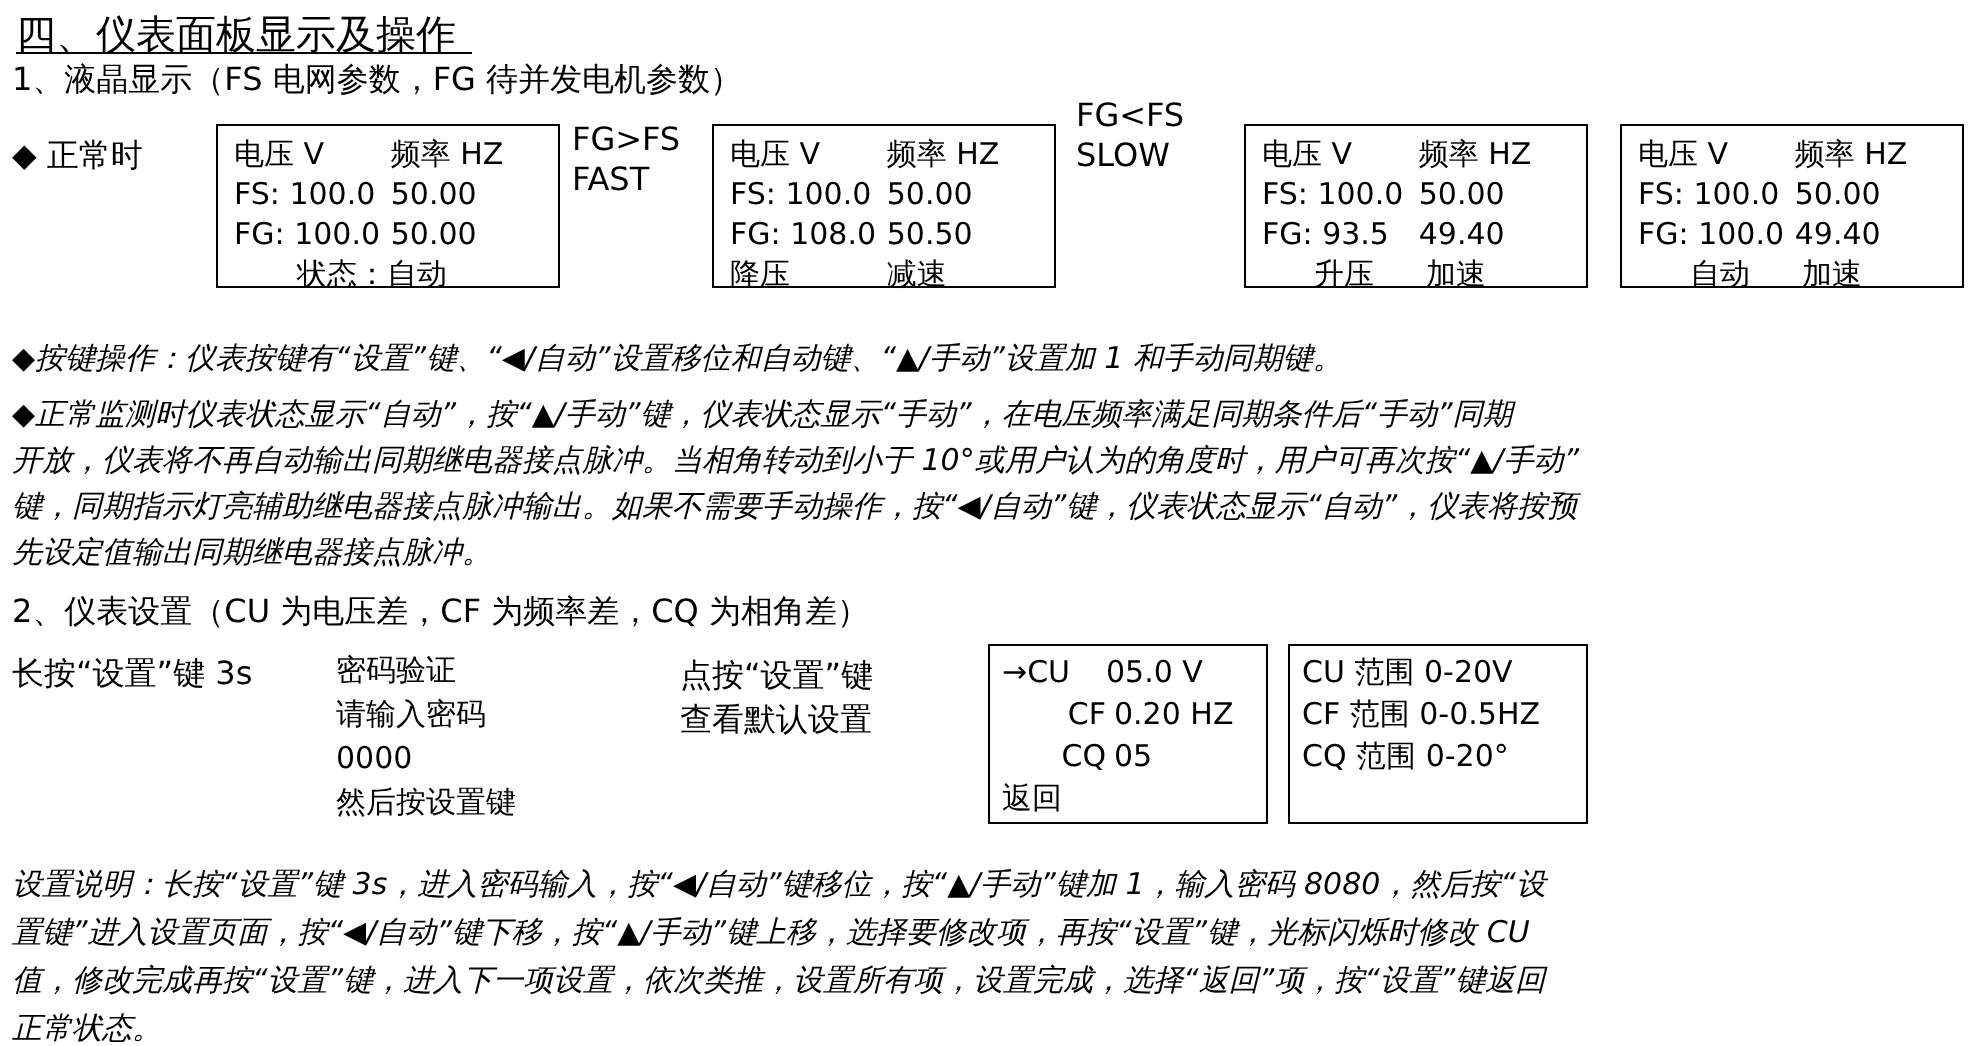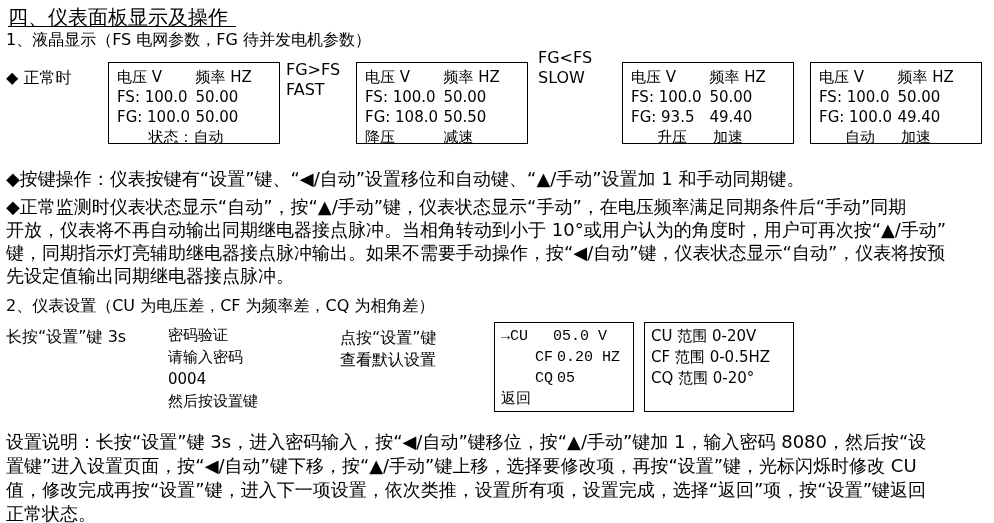--- a/index.html
+++ b/index.html
@@ -32,33 +32,33 @@
   }
   .disp .row{display:flex;white-space:nowrap;line-height:20px;}
   .disp .c1{width:92px;}
   .disp .c2{width:70px;}
   .disp .center{justify-content:center;gap:26px;}
   .disp .single{justify-content:center;}
 
   .cond{position:absolute;font-size:16px;white-space:nowrap;line-height:20px;}
 
   
-  .para{position:absolute;font-size:18px;line-height:22px;white-space:nowrap;}
+  .para{position:absolute;font-size:15px;line-height:22px;white-space:nowrap;font-style:italic;}
 
   
   #sec2{left:6px;top:296px;font-size:16px;text-align:center;}
   #longpress{left:6px;top:327px;font-size:16px;}
   #tap{left:340px;top:327px;font-size:16px;line-height:22px;}
 
   .sbox{
     position:absolute;border:1px solid #000;box-sizing:border-box;
     font-size:15px;
   }
   #pwbox{left:168px;top:322px;width:160px;height:88px;border:none;text-align:left;line-height:22px;padding-top:2px;}
-  #cubox{left:494px;top:322px;width:140px;height:90px;padding:3px 6px 0 6px;font-family:Liberation Mono, monospace;}
+  #cubox{left:494px;top:322px;width:140px;height:90px;padding:3px 6px 0 6px;}
   #cubox .r{display:flex;line-height:21px;}
   #cubox .k{width:52px;}
   #cubox .v{width:auto;}
   #rangebox{left:644px;top:322px;width:150px;height:90px;padding:3px 6px 0 6px;line-height:21px;}
 
   #note{left:6px;top:430px;}
   #note .nl{line-height:24px;}
 </style>
 </head>
 <body>
@@ -160,21 +160,21 @@
   <div class="para" style="left:6px;top:219px;">开放，仪表将不再自动输出同期继电器接点脉冲。当相角转动到小于 10°或用户认为的角度时，用户可再次按“▲/手动”</div>
   <div class="para" style="left:6px;top:242px;">键，同期指示灯亮辅助继电器接点脉冲输出。如果不需要手动操作，按“◀/自动”键，仪表状态显示“自动”，仪表将按预</div>
   <div class="para" style="left:6px;top:265px;">先设定值输出同期继电器接点脉冲。</div>
 
   <div class="line" id="sec2">2、仪表设置（CU 为电压差，CF 为频率差，CQ 为相角差）</div>
   <div class="line" id="longpress">长按“设置”键 3s</div>
 
   <div class="sbox" id="pwbox">
     <div>密码验证</div>
     <div>请输入密码</div>
-    <div>0004</div>
+    <div>0000</div>
     <div>然后按设置键</div>
   </div>
 
   <div class="line" id="tap">
     <div>点按“设置”键</div>
     <div>查看默认设置</div>
   </div>
 
   <div class="sbox" id="cubox">
     <div class="r">

